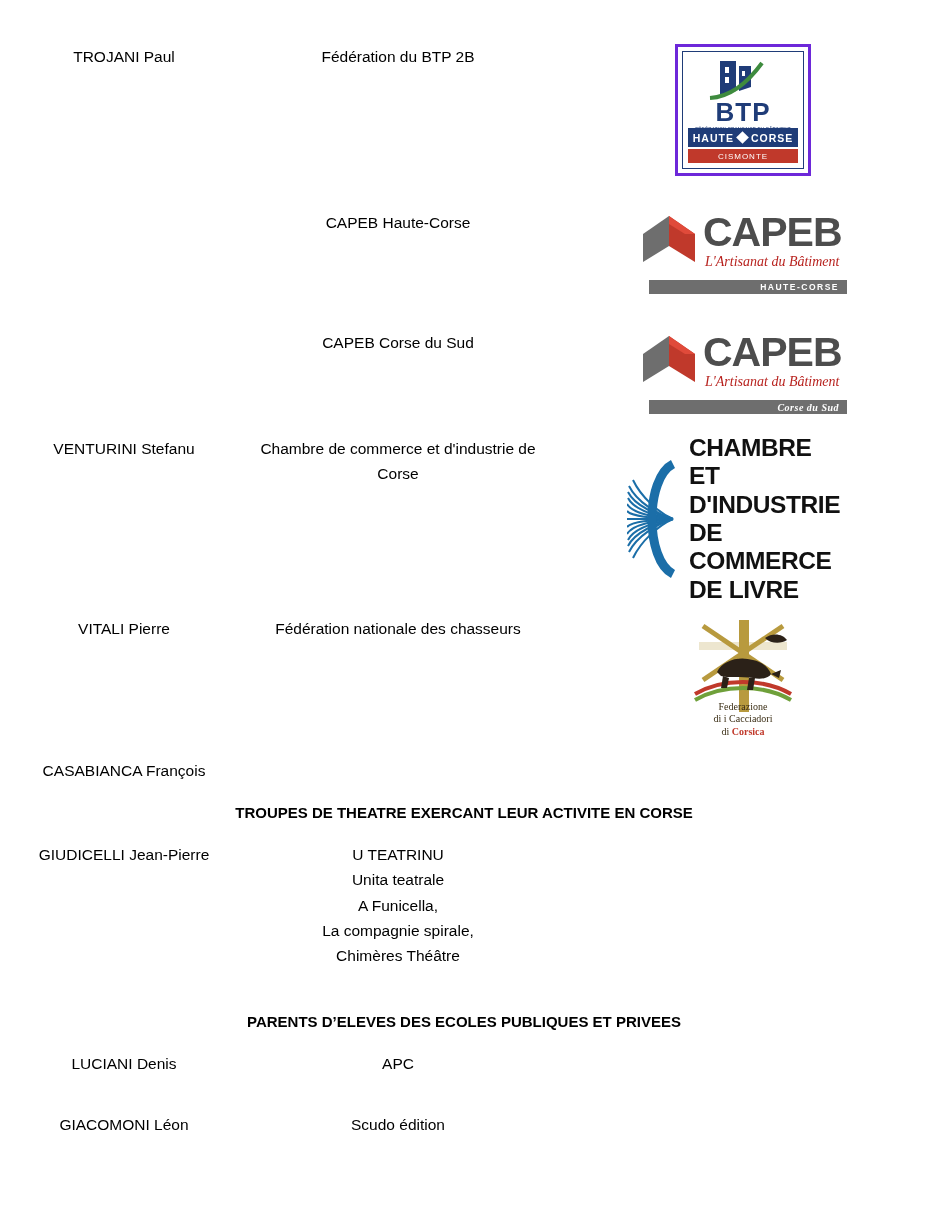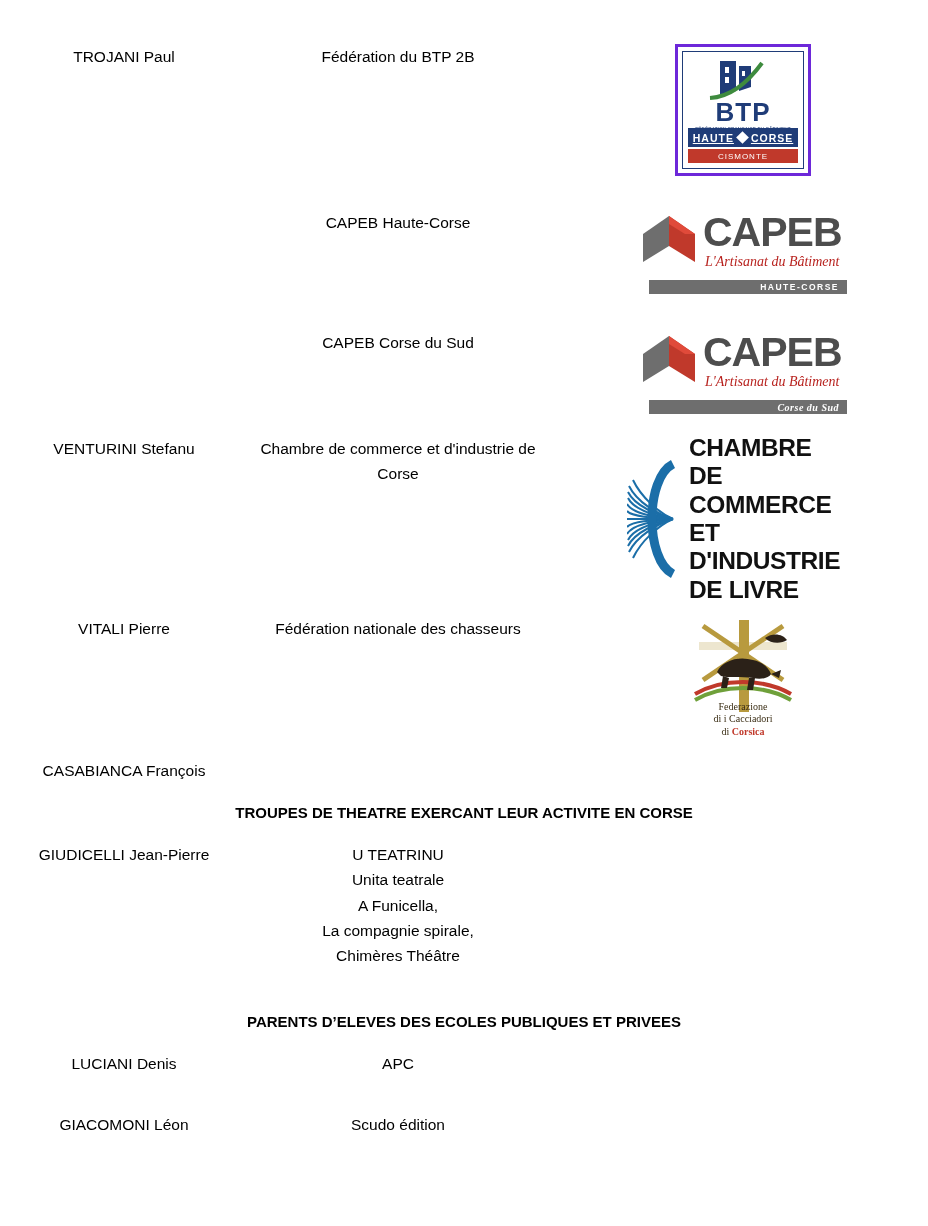--- a/index.html
+++ b/index.html
@@ -103,21 +103,20 @@
     height: 19px;
     background: #1f3c78;
     color: #ffffff;
     font-size: 10.5px;
     font-weight: bold;
     letter-spacing: 1px;
     display: flex;
     align-items: center;
     justify-content: center;
     gap: 4px;
-    text-decoration: underline;
   }
   .btp-band .diamond {
     width: 9px; height: 9px;
     background: #ffffff;
     transform: rotate(45deg);
     display: inline-block;
   }
   .btp-band2 {
     position: absolute;
     left: 10px; right: 10px;
@@ -318,22 +317,22 @@
             <path d="M46 75 C 29 78, 7 84, 1 96"></path>
             <path d="M46 75 C 30 79, 8 88, 1 102"></path>
             <path d="M46 75 C 30 80, 10 92, 2 108"></path>
             <path d="M46 75 C 32 81, 14 97, 6 114"></path>
             <path d="M46 75 C 32 69, 14 53, 6 36"></path>
           </g>
           <path d="M46 20 C 18 34, 18 116, 46 130" stroke="#1b6ea8" stroke-width="9" fill="none"></path>
         </svg>
         <div class="cci-text">
           <div>CHAMBRE</div>
+          <div>ET D'INDUSTRIE</div>
           <div>DE COMMERCE</div>
-          <div>ET D'INDUSTRIE</div>
           <div>DE LIVRE</div>
         </div>
       </div>
     </div>
   </div>
 
   <div style="height:14px"></div>
 
   <div class="row">
     <div class="col-name">VITALI Pierre</div>

